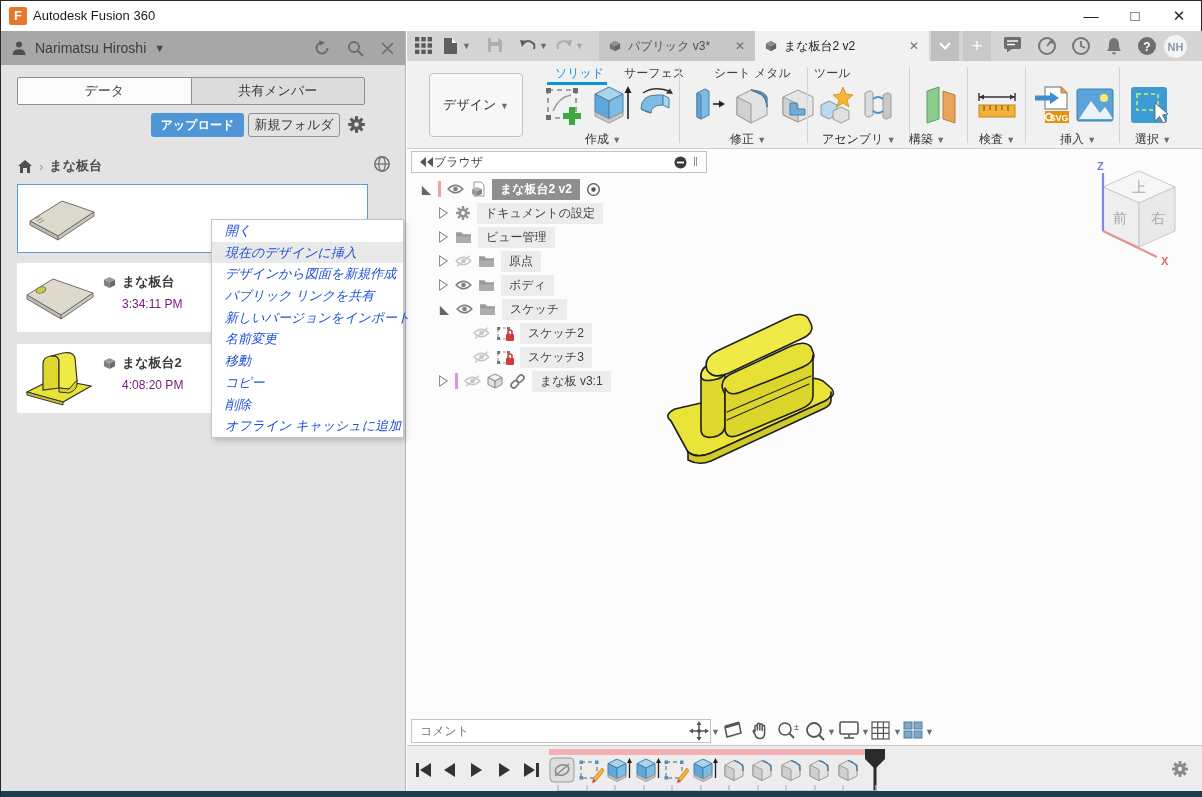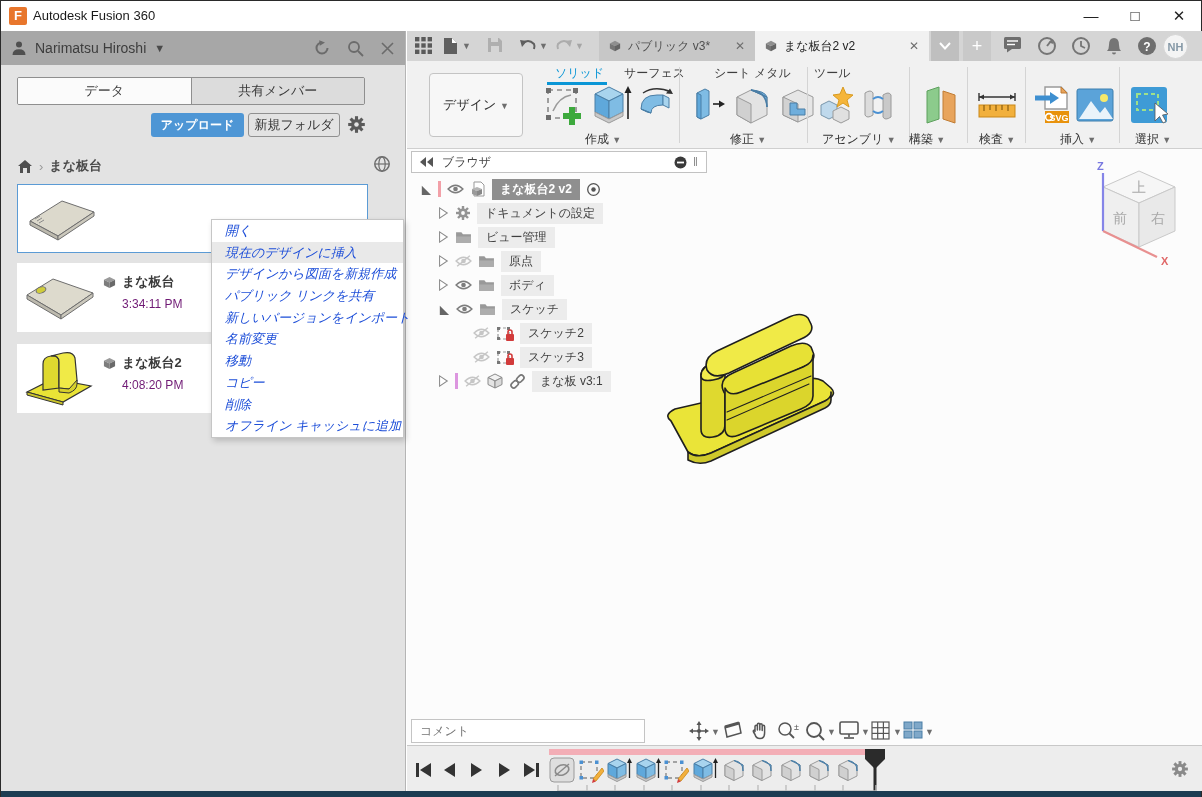--- a/index.html
+++ b/index.html
@@ -66,21 +66,21 @@
   .rsep { position:absolute; top:6px; width:1px; height:76px; background:#D4D4D4; }
   .ric { position:absolute; top:24px; }
 
   
   .canvas { position:absolute; left:0; top:118px; width:100%; height:596px; background:#FCFCFC; }
   .browser-hdr { position:absolute; left:4px; top:2px; width:296px; height:22px; background:#fff; border:1px solid #C2C2C2; display:flex; align-items:center; padding:0 8px; font-size:12px; color:#444; }
   .tree-row { position:absolute; left:12px; height:24px; display:flex; align-items:center; gap:6px; }
   .tree-label { background:#ECECEC; padding:2px 8px; font-size:12px; color:#3f3f3f; white-space:nowrap; }
   .tree-label.rootsel { background:#8F8F8F; color:#fff; font-weight:bold; }
   .cbar { width:3px; height:16px; }
-  .comment-bar { position:absolute; left:4px; top:570px; width:234px; height:24px; }
+  .comment-bar { position:absolute; left:4px; top:570px; width:300px; height:24px; }
   .comment-bar input { width:100%; height:100%; border:1px solid #C4C4C4; background:#fff; padding:0 8px; font-size:12px; font-family:inherit; color:#555; }
   .nav-ic { position:absolute; top:572px; }
 
   
   .timeline { position:absolute; left:0; top:714px; width:100%; height:46px; background:#EDEDED; border-top:1px solid #C8C8C8; }
   .pb { position:absolute; top:16px; }
   .tl-pinkbar { position:absolute; left:142px; top:3px; width:331px; height:6px; background:#F3AEB6; }
   .tl-icons { position:absolute; left:142px; top:11px; display:flex; gap:2.6px; }
   .tl-ic { width:26px; height:26px; }
   .tl-marker { position:absolute; left:457px; top:3px; }
@@ -446,21 +446,21 @@
       <div class="grp-label" style="left:728px;"><span>選択</span> <span class="caret">▼</span></div>
     </div>
 
     <div class="canvas">
 
       <div class="browser-hdr">
         <svg width="14" height="10" viewBox="0 0 14 10">
             <polygon points="6,0 6,10 0,5" fill="#555"></polygon>
             <polygon points="13,0 13,10 7,5" fill="#555"></polygon>
           </svg>
-        <span style="margin-left:8px;">ブラウザ</span>
+        <span style="">ブラウザ</span>
         <svg style="margin-left:auto;" width="13" height="13" viewBox="0 0 13 13">
             <circle cx="6.5" cy="6.5" r="6" fill="#3a3a3a"></circle>
             <rect x="3" y="5.6" width="7" height="1.8" fill="#fff"></rect>
           </svg>
         <span style="color:#8a8a8a; margin-left:6px;">‖</span>
       </div>
 
       <div class="tree-row" style="top:28px;">
         <svg width="13" height="13" viewBox="0 0 14 14">
             <polygon points="3,3 13,13 3,13" fill="#666"></polygon>

